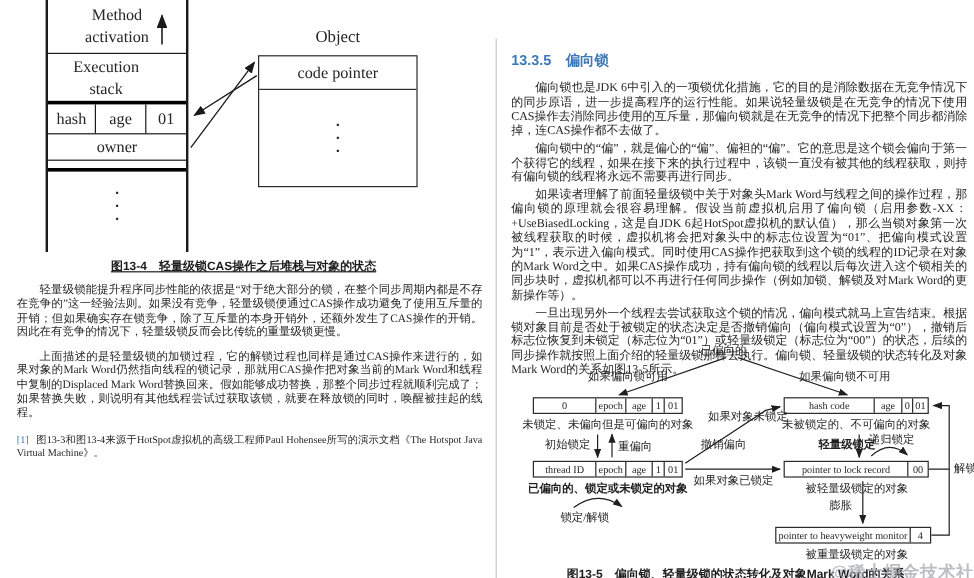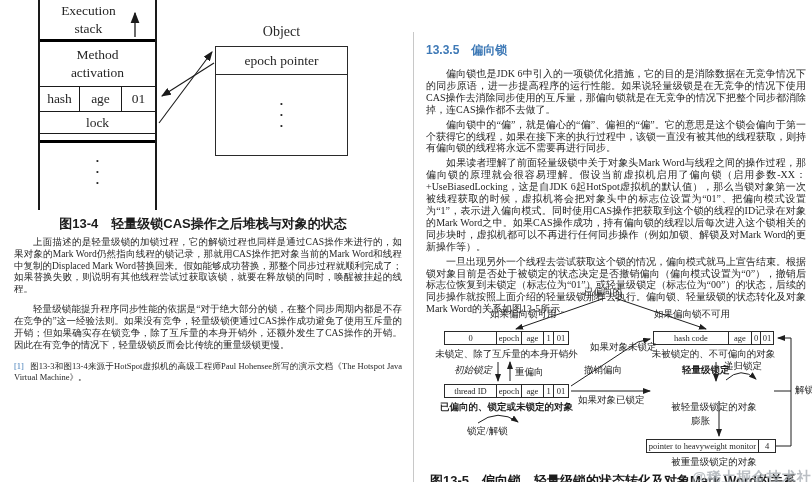--- a/index.html
+++ b/index.html
@@ -39,21 +39,21 @@
   .obj-box {
     position:absolute; left:215px; top:46px; width:133px; height:110px;
     border:1.5px solid #2a2a2a;
   }
   .ob-sp   { height:28px; border-bottom:1.5px solid #2a2a2a; display:flex; align-items:center; justify-content:center; font-size:13.5px; }
   .ob-dots { height:78px; display:flex; align-items:center; justify-content:center; font-size:13px; font-weight:bold; line-height:11px; text-align:center; }
 
   .fig-caption {
     position:absolute; left:0; width:100%; text-align:center;
     font-family:"Liberation Sans","DejaVu Sans",sans-serif;
-    font-weight:bold; font-size:13px; color:#1c1c1c;
+    font-weight:bold; font-size:10px; color:#1c1c1c;text-decoration:underline;
   }
   #fig4-caption { top:215px; }
 
   .overlay { position:absolute; left:0; top:0; pointer-events:none; }
 
   
   .lp-text { position:absolute; top:237px; left:14px; width:388px; }
   .body-p {
     margin:0 0 8.5px 0; font-size:9.5px; line-height:11.8px;
     text-align:justify; text-indent:2em;
@@ -102,39 +102,39 @@
 </head>
 <body>
 
 <div id="screen">
 
   <div class="page" id="left-page">
 
     <div class="fig4">
 
       <div class="stack-col">
+        <div class="sc-sec sc-method pre">Method
+activation</div>
         <div class="sc-sec sc-exec pre">Execution
 stack</div>
-        <div class="sc-sec sc-method pre">Method
-activation</div>
         <div class="sc-cells">
           <div class="sc-cell" style="width:40px">hash</div>
           <div class="sc-cell" style="width:42px">age</div>
           <div class="sc-cell" style="flex:1">01</div>
         </div>
-        <div class="sc-sec sc-owner">lock</div>
+        <div class="sc-sec sc-owner">owner</div>
         <div class="sc-gap"></div>
         <div class="sc-sec sc-dots pre">·
 ·
 ·</div>
       </div>
 
       <div class="obj-title">Object</div>
       <div class="obj-box">
-        <div class="ob-sp">epoch pointer</div>
+        <div class="ob-sp">code pointer</div>
         <div class="ob-dots pre">·
 ·
 ·</div>
       </div>
 
       <svg class="overlay" width="406" height="232">
         <defs>
           <marker id="ah4" markerWidth="9" markerHeight="7" refX="8" refY="3.5" orient="auto">
             <path d="M0,0 L9,3.5 L0,7 z" fill="#1a1a1a"></path>
           </marker>
@@ -147,22 +147,22 @@
         </g>
         <g>
           <line x1="159" y1="123" x2="212" y2="52" stroke="#1a1a1a" stroke-width="1.1" marker-end="url(#ah4)"></line>
         </g>
       </svg>
 
       <div class="fig-caption" id="fig4-caption">图13-4　轻量级锁CAS操作之后堆栈与对象的状态</div>
     </div>
 
     <div class="lp-text">
+      <p class="body-p">轻量级锁能提升程序同步性能的依据是“对于绝大部分的锁，在整个同步周期内都是不存在竞争的”这一经验法则。如果没有竞争，轻量级锁便通过CAS操作成功避免了使用互斥量的开销；但如果确实存在锁竞争，除了互斥量的本身开销外，还额外发生了CAS操作的开销。因此在有竞争的情况下，轻量级锁反而会比传统的重量级锁更慢。</p>
       <p class="body-p">上面描述的是轻量级锁的加锁过程，它的解锁过程也同样是通过CAS操作来进行的，如果对象的Mark Word仍然指向线程的锁记录，那就用CAS操作把对象当前的Mark Word和线程中复制的Displaced Mark Word替换回来。假如能够成功替换，那整个同步过程就顺利完成了；如果替换失败，则说明有其他线程尝试过获取该锁，就要在释放锁的同时，唤醒被挂起的线程。</p>
-      <p class="body-p">轻量级锁能提升程序同步性能的依据是“对于绝大部分的锁，在整个同步周期内都是不存在竞争的”这一经验法则。如果没有竞争，轻量级锁便通过CAS操作成功避免了使用互斥量的开销；但如果确实存在锁竞争，除了互斥量的本身开销外，还额外发生了CAS操作的开销。因此在有竞争的情况下，轻量级锁反而会比传统的重量级锁更慢。</p>
       <div class="footnote"><span class="fn-marker">[1]</span><span>图13-3和图13-4来源于HotSpot虚拟机的高级工程师Paul Hohensee所写的演示文档《The Hotspot Java Virtual Machine》。</span></div>
     </div>
   </div>
 
   <div class="page" id="right-page">
 
     <div class="rp-content">
       <h3 class="rp-heading">13.3.5　偏向锁</h3>
       <p class="rp-p">偏向锁也是JDK 6中引入的一项锁优化措施，它的目的是消除数据在无竞争情况下的同步原语，进一步提高程序的运行性能。如果说轻量级锁是在无竞争的情况下使用CAS操作去消除同步使用的互斥量，那偏向锁就是在无竞争的情况下把整个同步都消除掉，连CAS操作都不去做了。</p>
       <p class="rp-p">偏向锁中的“偏”，就是偏心的“偏”、偏袒的“偏”。它的意思是这个锁会偏向于第一个获得它的线程，如果在接下来的执行过程中，该锁一直没有被其他的线程获取，则持有偏向锁的线程将永远不需要再进行同步。</p>
@@ -209,57 +209,61 @@
         <g>
           <line x1="305" y1="117" x2="305" y2="152" stroke="#1f1f1f" stroke-width="1" marker-end="url(#ah5)"></line>
         </g>
         <g>
           <path d="M 64,139 Q 84,124 104,138" fill="none" stroke="#1f1f1f" stroke-width="1" marker-end="url(#ah5)"></path>
         </g>
       </svg>
 
       <div class="f5-label" style="left:170px; top:2px;">已偏向的</div>
       <div class="f5-label" style="left:76px;  top:24px;font-family:Liberation Mono, monospace;">如果偏向锁可用</div>
-      <div class="f5-label" style="left:240px; top:24px;">如果偏向锁不可用</div>
+      <div class="f5-label" style="left:252px; top:24px;">如果偏向锁不可用</div>
 
       <div class="f5-box" style="left:30px; top:47px; width:125px;">
         <div class="f5-cell" style="width:52px">0</div>
         <div class="f5-cell" style="width:25px">epoch</div>
         <div class="f5-cell" style="width:22px">age</div>
         <div class="f5-cell" style="width:10px">1</div>
         <div class="f5-cell" style="flex:1">01</div>
       </div>
-      <div class="f5-boxlabel" style="left:15px; top:64px; width:155px;">未锁定、除了互斥量的本身开销外</div>
+      <div class="f5-boxlabel" style="left:15px; top:64px; width:155px;">未锁定、未偏向但是可偏向的对象</div>
 
       <div class="f5-box" style="left:239px; top:47px; width:121px;">
         <div class="f5-cell" style="width:75px">hash code</div>
         <div class="f5-cell" style="width:23px">age</div>
         <div class="f5-cell" style="width:9px">0</div>
         <div class="f5-cell" style="flex:1">01</div>
       </div>
       <div class="f5-boxlabel" style="left:222px; top:64px; width:155px;">未被锁定的、不可偏向的对象</div>
 
-      <div class="f5-label" style="left:40px;  top:80px;font-style:italic;">初始锁定</div>
+      <div class="f5-label" style="left:40px;  top:80px;">初始锁定</div>
       <div class="f5-label" style="left:101px; top:82px;">重偏向</div>
       <div class="f5-label" style="left:176px; top:57px;">如果对象未锁定</div>
       <div class="f5-label" style="left:170px; top:80px;">撤销偏向</div>
       <div class="f5-label" style="left:164px; top:110px;">如果对象已锁定</div>
       <div class="f5-label" style="left:268px; top:80px;font-weight:bold;">轻量级锁定</div>
       <div class="f5-label" style="left:310px; top:76px;">递归锁定</div>
 
       <div class="f5-box" style="left:30px; top:100px; width:125px;">
         <div class="f5-cell" style="width:52px">thread ID</div>
         <div class="f5-cell" style="width:25px">epoch</div>
         <div class="f5-cell" style="width:22px">age</div>
         <div class="f5-cell" style="width:10px">1</div>
         <div class="f5-cell" style="flex:1">01</div>
       </div>
       <div class="f5-boxlabel" style="left:10px; top:117px; width:165px;font-weight:bold;">已偏向的、锁定或未锁定的对象</div>
       <div class="f5-label" style="left:53px; top:141px;">锁定/解锁</div>
 
+      <div class="f5-box" style="left:239px; top:100px; width:121px;">
+        <div class="f5-cell" style="width:103px">pointer to lock record</div>
+        <div class="f5-cell" style="flex:1">00</div>
+      </div>
       <div class="f5-boxlabel" style="left:250px; top:117px; width:100px;">被轻量级锁定的对象</div>
       <div class="f5-label" style="left:381px; top:100px;">解锁</div>
       <div class="f5-label" style="left:277px; top:131px;">膨胀</div>
 
       <div class="f5-box" style="left:232px; top:155px; width:130px;">
         <div class="f5-cell" style="width:112px">pointer to heavyweight monitor</div>
         <div class="f5-cell" style="flex:1">4</div>
       </div>
       <div class="f5-boxlabel" style="left:250px; top:172px; width:100px;">被重量级锁定的对象</div>
     </div>

